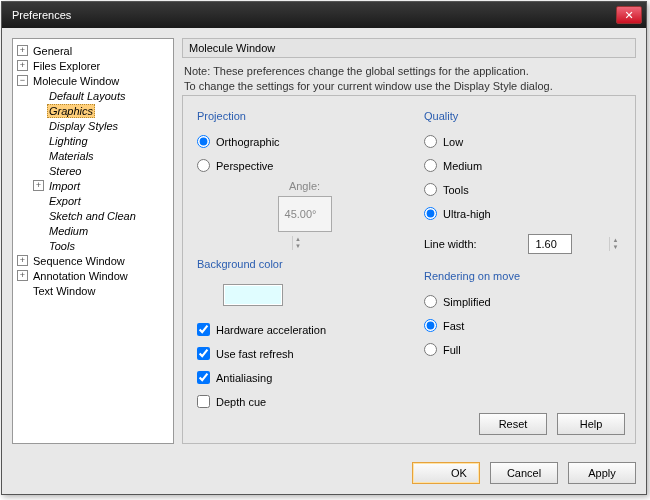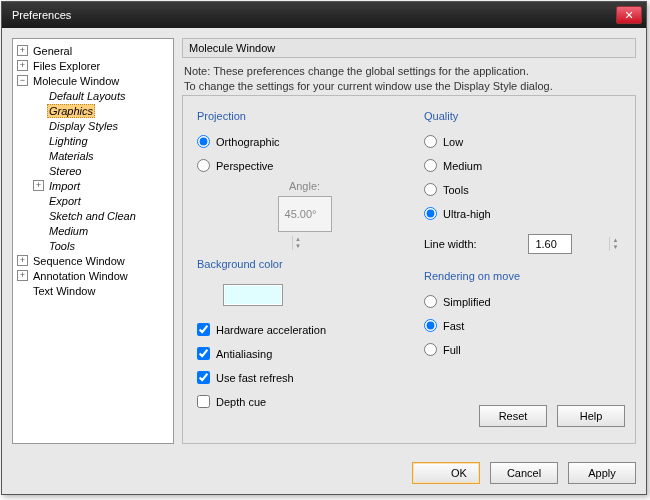--- a/index.html
+++ b/index.html
@@ -26,21 +26,21 @@
 .group-label { color: #2a5db0; margin: 4px 0 6px 0; }
 .radio-row, .check-row { display: flex; align-items: center; gap: 6px; height: 20px; }
 input[type=radio], input[type=checkbox] { width: 13px; height: 13px; }
 .angle-row { display: flex; align-items: center; gap: 4px; margin-left: 18px; color: #888; flex-direction: column; }
 .angle-row input { width: 54px; height: 36px; text-align: right; padding-right: 14px; border: 1px solid #aaa; background: #f4f4f4; color: #888; }
 .spinner-btns { display: inline-flex; flex-direction: column; margin-left: -14px; }
 .spinner-btns span { font-size: 6px; line-height: 7px; color: #888; border-left: 1px solid #ccc; width: 12px; text-align: center; cursor: pointer; }
 .color-swatch { width: 60px; height: 22px; background: #e0fdff; border: 1px solid #999; box-shadow: inset 0 0 0 1px #fff; margin: 4px 0 10px 26px; cursor: pointer; }
 .linewidth-row { display: flex; align-items: center; gap: 6px; margin: 6px 0 8px 0; justify-content: space-between; }
 .linewidth-row input { width: 44px; height: 20px; text-align: right; padding-right: 14px; border: 1px solid #888; }
-.reset-help { position: absolute; right: 10px; bottom: 16px; display: flex; gap: 10px; }
+.reset-help { position: absolute; right: 10px; bottom: 8px; display: flex; gap: 10px; }
 .btn { min-width: 68px; height: 22px; border: 1px solid #888; background: linear-gradient(#fdfdfd,#e4e4e4); cursor: pointer; font-size: 11px; }
 .bottom-btns { display: flex; justify-content: flex-end; gap: 10px; padding: 8px 10px 10px 0; }
 .btn.default { border: 1px solid #e6a23c; box-shadow: 0 0 0 1px #ffe3a6 inset; padding-left: 26px; }
 </style>
 </head>
 <body>
 
 <div class="dialog">
   <div class="titlebar">
     <span class="titlebar-title">Preferences</span>
@@ -149,25 +149,25 @@
 
             <div class="group-label">Background color</div>
             <div class="color-swatch"></div>
 
             <label class="check-row">
                 <input type="checkbox" checked="" style="">
                 <span>Hardware acceleration</span>
               </label>
             <label class="check-row">
                 <input type="checkbox" checked="" style="">
+                <span>Use fast refresh</span>
+              </label>
+            <label class="check-row">
+                <input type="checkbox" checked="" style="">
                 <span>Antialiasing</span>
-              </label>
-            <label class="check-row">
-                <input type="checkbox" checked="" style="">
-                <span>Use fast refresh</span>
               </label>
             <label class="check-row">
                 <input type="checkbox" style="">
                 <span>Depth cue</span>
               </label>
           </div>
 
           <div class="col">
             <div class="group-label">Quality</div>
             <label class="radio-row">

